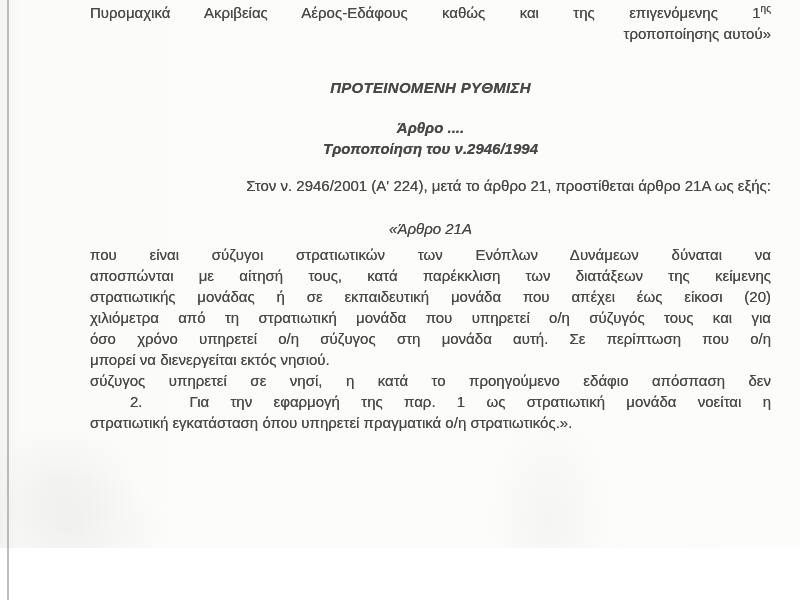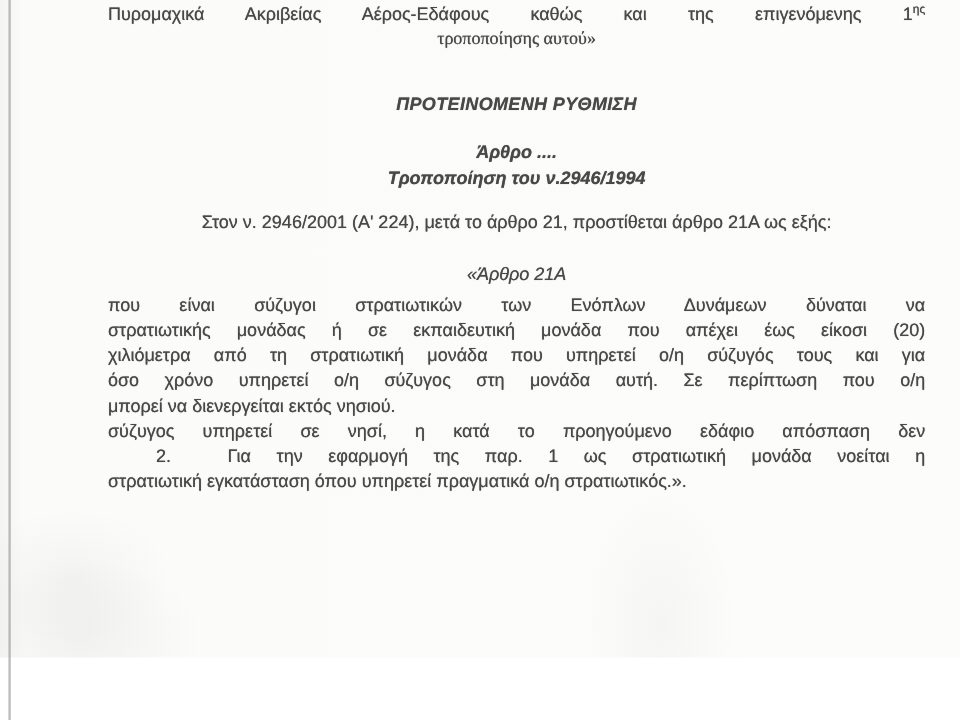--- a/index.html
+++ b/index.html
@@ -23,27 +23,27 @@
     background: #a9a7a4; opacity: 0.75;
   }
   .content {
     position: absolute; left: 90px; top: 2px;
     width: 681px;
     color: #484848;
     font-size: 15px; line-height: 21px;
     text-shadow: 0 0 0.6px rgba(70,70,70,0.85);
   }
   .jline { text-align: justify; text-align-last: justify; }
-  .frag-line2 { text-align: center; font-family: Liberation Serif, serif; }
+  .frag-line2 { text-align: right; }
   sup.ord { font-size: 10px; line-height: 0; vertical-align: super; }
   .h-center { text-align: center; font-style: italic; }
   .bold { font-weight: bold; }
   .heading-main { margin-top: 33px; letter-spacing: 0.3px; }
   .article-no { margin-top: 19px; }
-  .intro { margin-top: 16px; text-align: center; }
+  .intro { margin-top: 16px; text-align: right; }
   .quoted-title { margin-top: 22px; }
   .para { margin: 0; }
   .para-1 { margin-top: 5px; }
   .bodyline { text-align: justify; text-align-last: justify; }
   .bodyline.last { text-align-last: left; }
   .pnum { padding-left: 40px; }
   .pgap { display: inline-block; width: 47px; }
 </style>
 </head>
 <body>
@@ -60,20 +60,21 @@
 
     <div class="h-center bold article-no">Άρθρο ....</div>
     <div class="h-center bold">Τροποποίηση του ν.2946/1994</div>
 
     <div class="intro">Στον ν.  2946/2001 (Α' 224), μετά το άρθρο 21, προστίθεται άρθρο 21Α ως εξής:</div>
 
     <div class="h-center quoted-title">«Άρθρο 21Α</div>
 
     <div class="para para-1">
         <div class="bodyline">που είναι σύζυγοι στρατιωτικών των Ενόπλων Δυνάμεων δύναται να</div>
+        <div class="bodyline">αποσπώνται με αίτησή τους, κατά παρέκκλιση των διατάξεων της κείμενης</div>
         <div class="bodyline">στρατιωτικής μονάδας ή σε εκπαιδευτική μονάδα που απέχει έως είκοσι (20)</div>
         <div class="bodyline">χιλιόμετρα από τη στρατιωτική μονάδα που υπηρετεί ο/η σύζυγός τους και για</div>
         <div class="bodyline">όσο χρόνο υπηρετεί ο/η σύζυγος στη μονάδα αυτή. Σε περίπτωση που ο/η</div>
         <div class="bodyline last">μπορεί να διενεργείται εκτός  νησιού.</div>
         <div class="bodyline">σύζυγος υπηρετεί σε νησί, η κατά το προηγούμενο εδάφιο απόσπαση δεν</div>
       </div>
     <div class="para">
         <div class="bodyline"><span class="pnum">2.</span><span class="pgap"></span><span>Για την εφαρμογή της παρ. 1 ως στρατιωτική μονάδα νοείται η</span></div>
         <div class="bodyline last">στρατιωτική εγκατάσταση όπου υπηρετεί πραγματικά ο/η στρατιωτικός.».</div>
       </div>

